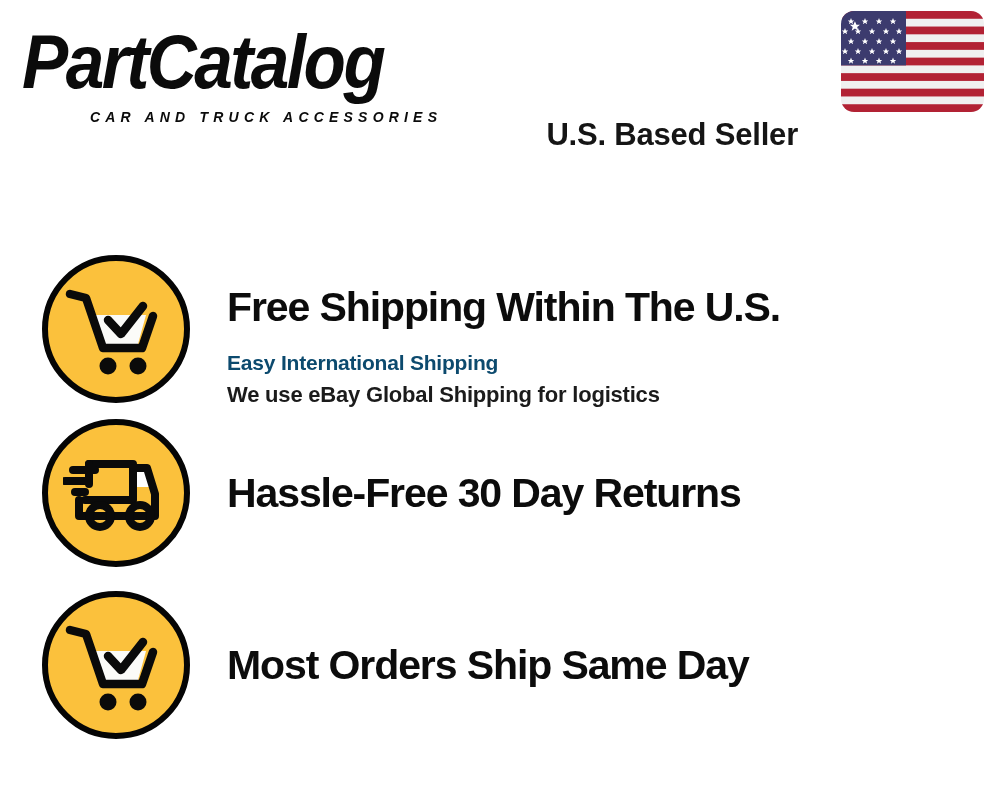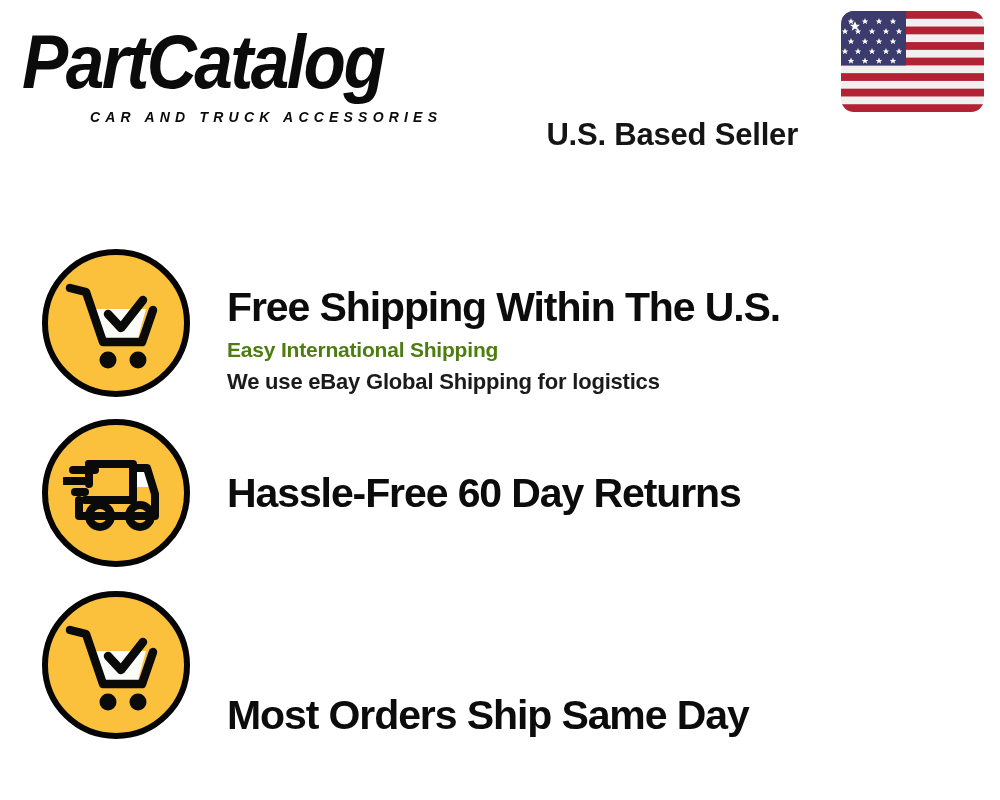--- a/index.html
+++ b/index.html
@@ -87,21 +87,21 @@
     width: 1000px;
   }
   .feature-row {
     position: absolute;
     left: 42px;
     display: flex;
     align-items: center;
   }
   .row-1 { top: 12px; }
   .row-2 { top: 183px; }
-  .row-3 { top: 355px; align-items: flex-end; }
+  .row-3 { top: 355px; }
 
   .icon-circle {
     width: 148px;
     height: 148px;
     border-radius: 50%;
     background: #FBC13C;
     border: 6px solid #050505;
     box-sizing: border-box;
     flex: 0 0 auto;
     position: relative;
@@ -133,24 +133,24 @@
     font-weight: 400;
     line-height: 32px;
     color: #1b1b1b;
     letter-spacing: -0.2px;
     white-space: nowrap;
   }
   .f-bold {
     font-size: 21px;
     font-weight: 700;
     line-height: 34px;
-    color: #4d7c0f;
+    color: #0c4a6e;
     letter-spacing: -0.2px;
     white-space: nowrap;
-    margin-top: 2px;
+    margin-top: 15px;
   }
   .f-note {
     font-size: 22px;
     font-weight: 700;
     line-height: 30px;
     color: #1b1b1b;
     letter-spacing: -0.2px;
     white-space: nowrap;
   }
   .title-only {
@@ -276,21 +276,21 @@
           <path d="M2 27 L26 27"></path>
           <path d="M12 38 L22 38"></path>
         </g>
         <g fill="none" stroke="#0A0A0A" stroke-width="8">
           <circle cx="37" cy="62" r="11"></circle>
           <circle cx="77" cy="62" r="11"></circle>
         </g>
       </svg>
     </div>
     <div class="feature-text">
-      <div class="title-only">Hassle-Free 60 Day Returns</div>
+      <div class="title-only">Hassle-Free 30 Day Returns</div>
     </div>
   </div>
 
   <div class="feature-row row-3">
     <div class="icon-circle">
       <svg width="104" height="94" viewBox="0 0 104 94" xmlns="http://www.w3.org/2000/svg">
         <polygon points="30,33 82,33 74,62 38,62" fill="#FBFBF8"></polygon>
         <g fill="none" stroke="#0A0A0A" stroke-width="8.5" stroke-linecap="round" stroke-linejoin="round">
           <path d="M6 12 L22 16 L39 66 L78 66 L89 34"></path>
           <path d="M44 38 L57 52 L79 24"></path>

